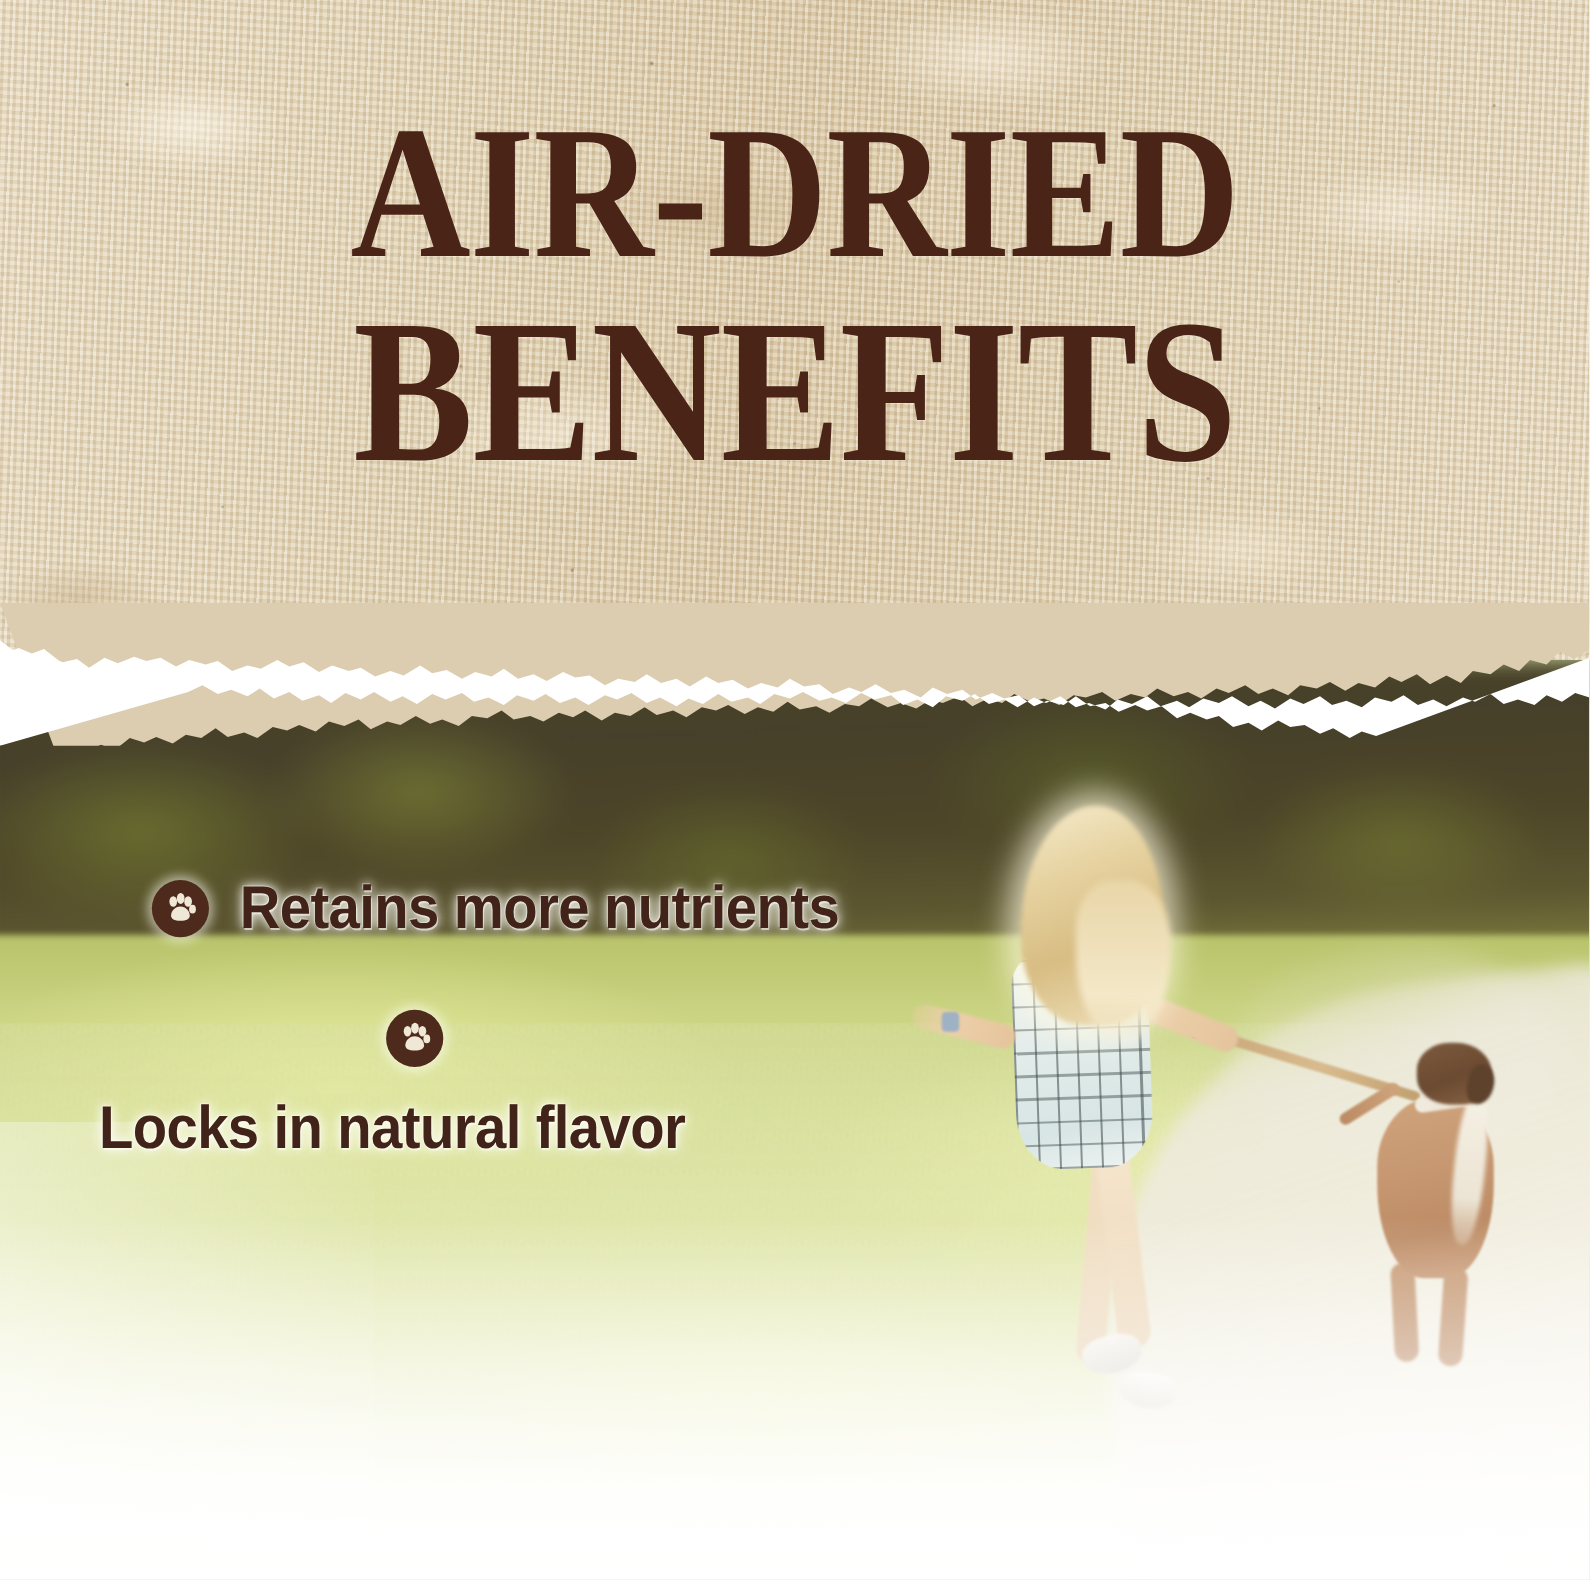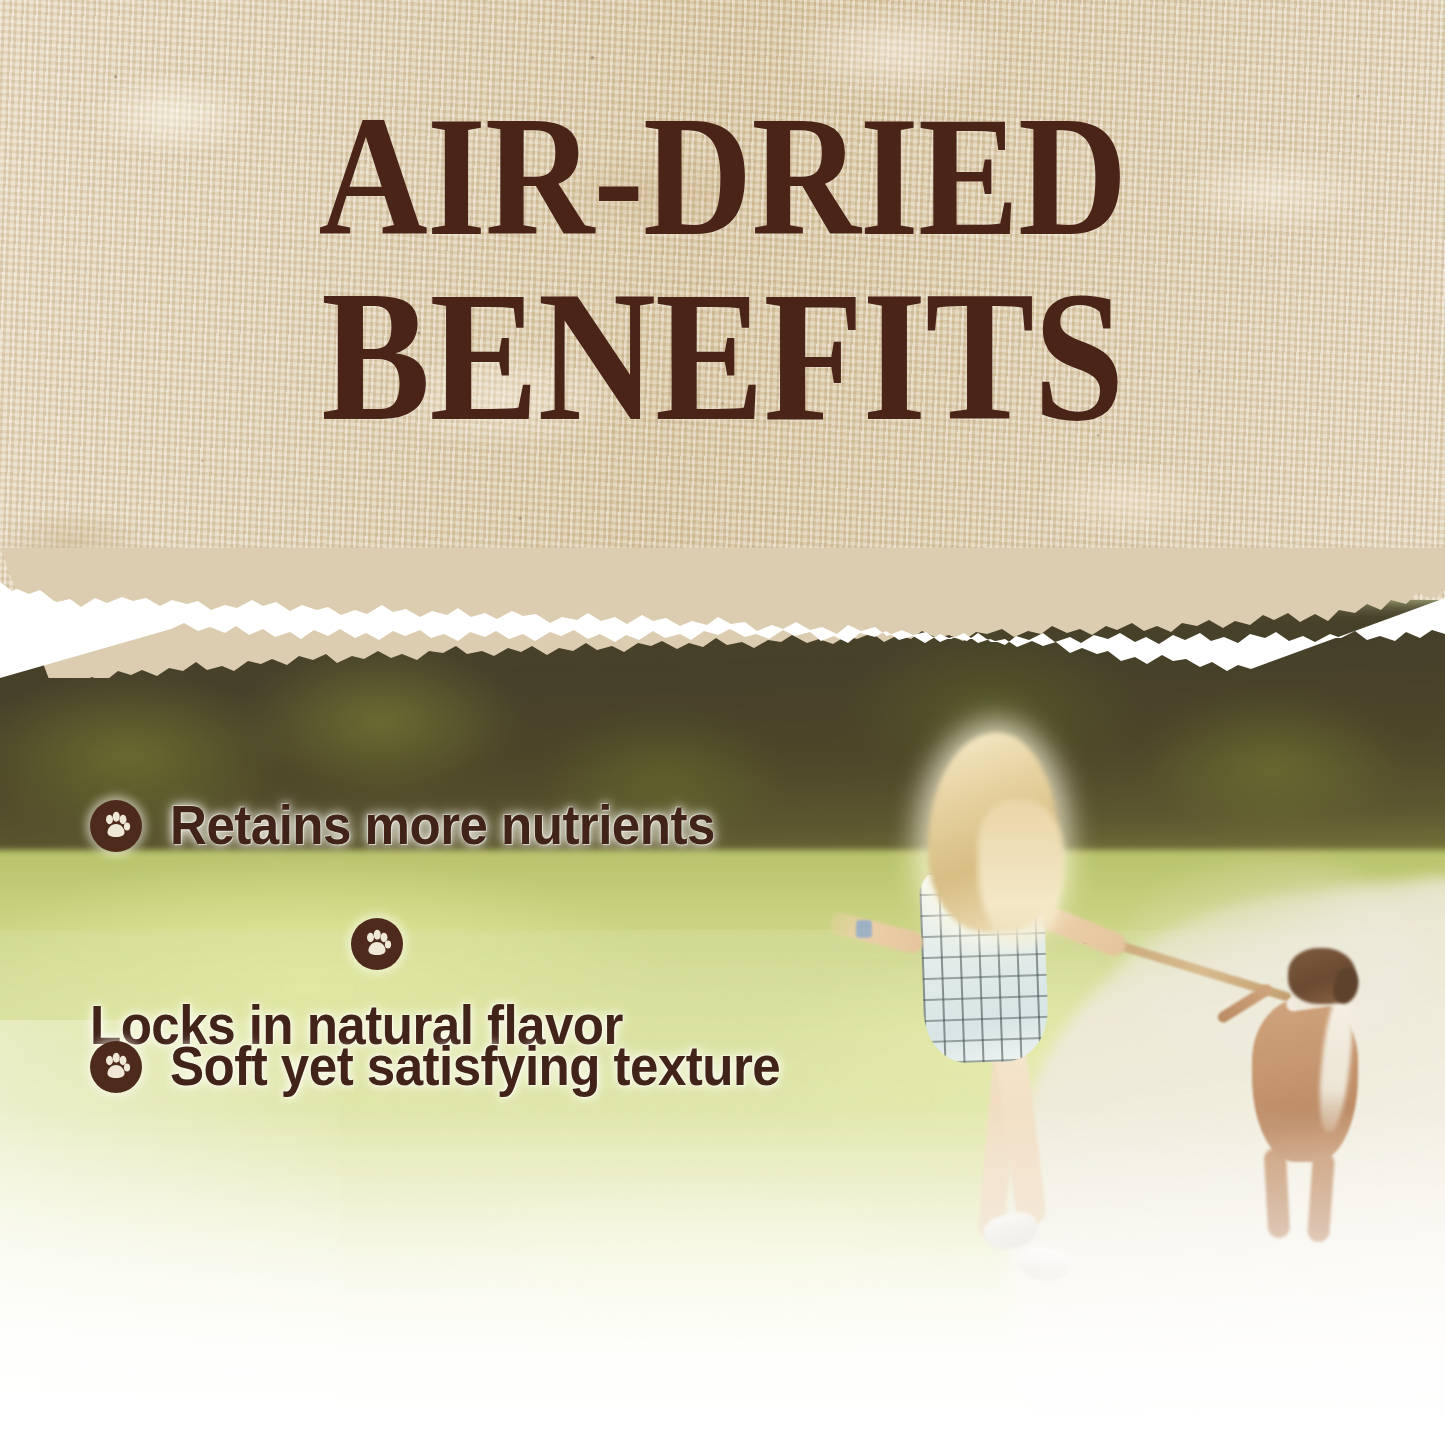--- a/index.html
+++ b/index.html
@@ -259,21 +259,21 @@
     z-index:5;pointer-events:none;
   }
   .torn svg{display:block;width:1445px;height:130px;}
 
   
   .bullets{position:absolute;left:0;top:0;width:1445px;height:1436px;z-index:7;}
   .bullet-row{
     position:absolute;left:90px;
     display:flex;align-items:center;gap:28px;
   }
-  .bullet-row.r0{top:798px;}
+  .bullet-row.r0{top:798px;margin-left:48px;}
   .bullet-row.r1{top:918px;flex-direction:column;}
   .bullet-row.r2{top:1039px;}
   .paw-badge{
     width:52px;height:52px;flex:0 0 52px;
     background:#4e2a1c;border-radius:50%;
     display:flex;align-items:center;justify-content:center;
     box-shadow:0 0 10px 4px rgba(255,255,245,.55);
   }
   .paw-badge svg{width:32px;height:32px;display:block;}
   .bullet-text{
@@ -407,28 +407,16 @@
           <ellipse cx="19" cy="19" rx="7" ry="9.5" fill="#efe8d6"></ellipse>
           <ellipse cx="32.5" cy="13.5" rx="7" ry="10" fill="#efe8d6"></ellipse>
           <ellipse cx="46" cy="19" rx="7" ry="9.5" fill="#efe8d6"></ellipse>
           <ellipse cx="54" cy="33" rx="6.2" ry="8" fill="#efe8d6"></ellipse>
           <path d="M32 28c10 0 17 8.5 17 16.5 0 6.5-6 9.5-17 9.5s-17-3-17-9.5C15 36.5 22 28 32 28z" fill="#efe8d6"></path>
         </svg>
       </span>
       <span class="bullet-text">Locks in natural flavor</span>
     </div>
 
-    <div class="bullet-row r2">
-      <span class="paw-badge">
-        <svg viewBox="0 0 64 64" aria-hidden="true">
-          <ellipse cx="19" cy="19" rx="7" ry="9.5" fill="#efe8d6"></ellipse>
-          <ellipse cx="32.5" cy="13.5" rx="7" ry="10" fill="#efe8d6"></ellipse>
-          <ellipse cx="46" cy="19" rx="7" ry="9.5" fill="#efe8d6"></ellipse>
-          <ellipse cx="54" cy="33" rx="6.2" ry="8" fill="#efe8d6"></ellipse>
-          <path d="M32 28c10 0 17 8.5 17 16.5 0 6.5-6 9.5-17 9.5s-17-3-17-9.5C15 36.5 22 28 32 28z" fill="#efe8d6"></path>
-        </svg>
-      </span>
-      <span class="bullet-text">Soft yet satisfying texture</span>
-    </div>
 
   </div>
 
 </div>
 
 </body></html>

